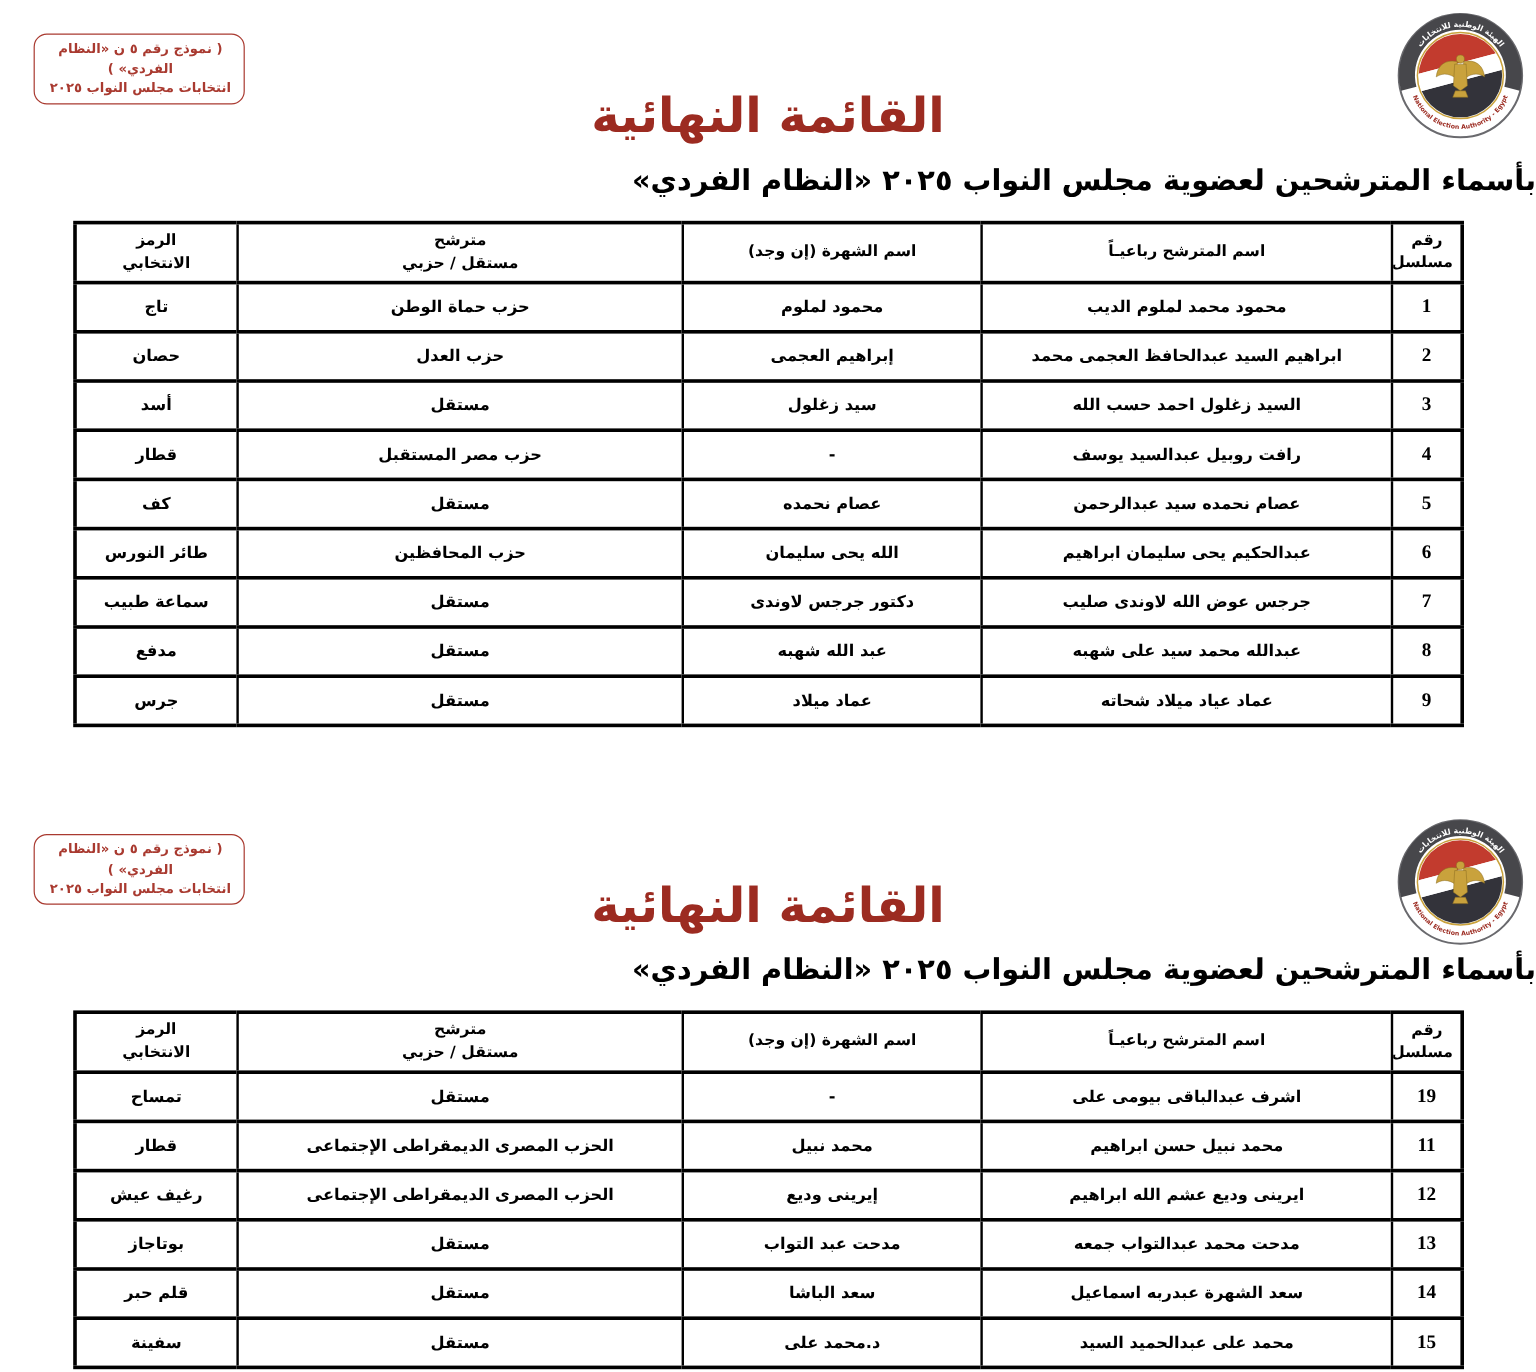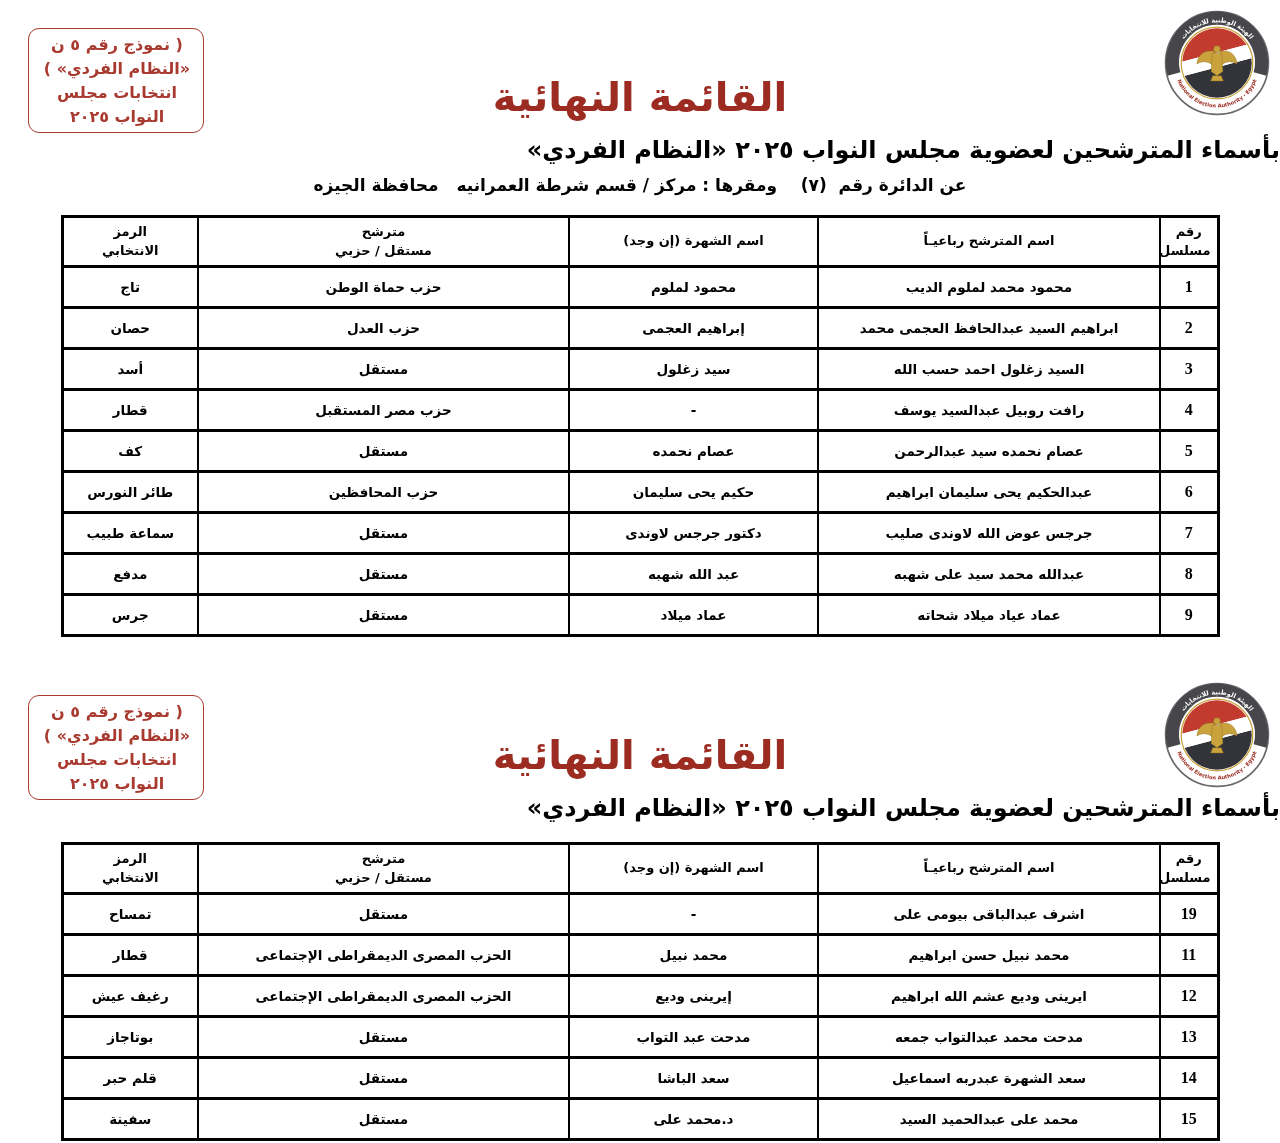--- a/index.html
+++ b/index.html
@@ -11,21 +11,21 @@
   .page { position:relative; width:1280px; height:1143px; direction:rtl; background:#fff; }
   section.list-section { position:relative; width:100%; }
   #section-1 { height:680px; }
   #section-2 { height:463px; }
 
   
   .stamp {
     position:absolute; left:28px; width:176px;
     border:1.8px solid #a93a30; border-radius:11px;
     padding:4px 6px 3px 8px; text-align:center;
-    color:#a93a30; font-weight:bold; font-size:16px; line-height:1.5;
+    color:#a93a30; font-weight:bold; font-size:11px; line-height:1.5;
     direction:rtl; background:#fff;
   }
   #section-1 .stamp { top:28px; }
   #section-2 .stamp { top:15px; }
 
   
   .logo { position:absolute; right:10px; }
   #section-1 .logo { top:10px; }
   #section-2 .logo { top:2px; }
 
@@ -104,21 +104,20 @@
             <path d="M 2.5 -11 C 12 -13 18 -8 19 1 C 13 -3 7 -1 2.5 3 Z"></path>
             <path d="M -4.5 -9 L 4.5 -9 L 5.5 8 L 0 12 L -5.5 8 Z"></path>
             <path d="M -4 12 L 4 12 L 6 17 L -6 17 Z"></path>
           </g>
         </g>
       </svg>
     </div>
 
     <h1 class="title">القائمة النهائية</h1>
     <h2 class="subtitle">بأسماء المترشحين لعضوية مجلس النواب ٢٠٢٥ «النظام الفردي»</h2>
-    <div class="district">عن الدائرة رقم  (٧)    ومقرها : مركز / قسم شرطة العمرانيه   محافظة الجيزه</div>
 
     <table class="candidates">
         <colgroup>
           <col style="width: 58px;">
           <col style="width: 342px;">
           <col style="width: 249px;">
           <col style="width: 371px;">
           <col style="width: 136px;">
         </colgroup>
         <thead>
@@ -165,21 +164,21 @@
           <tr>
             <td class="serial">5</td>
             <td>عصام نحمده سيد عبدالرحمن</td>
             <td>عصام نحمده</td>
             <td>مستقل</td>
             <td>كف</td>
           </tr>
           <tr>
             <td class="serial">6</td>
             <td>عبدالحكيم يحى سليمان ابراهيم</td>
-            <td>حكيم يحى سليمان</td>
+            <td>الله يحى سليمان</td>
             <td>حزب المحافظين</td>
             <td>طائر النورس</td>
           </tr>
           <tr>
             <td class="serial">7</td>
             <td>جرجس عوض الله لاوندى صليب</td>
             <td>دكتور جرجس لاوندى</td>
             <td>مستقل</td>
             <td>سماعة طبيب</td>
           </tr>

